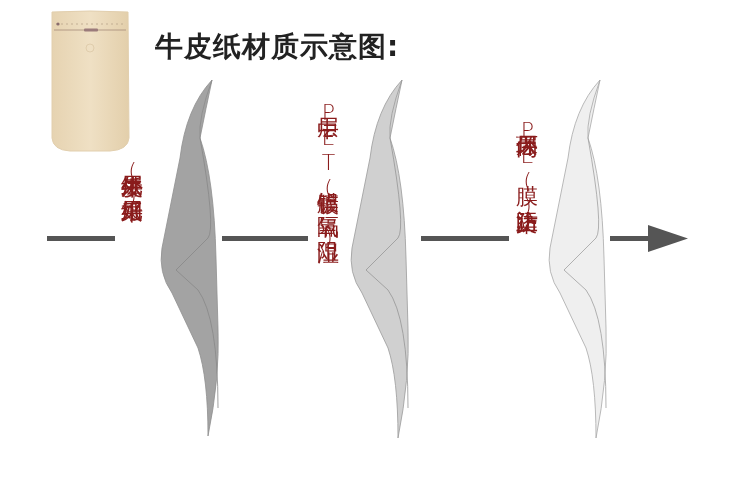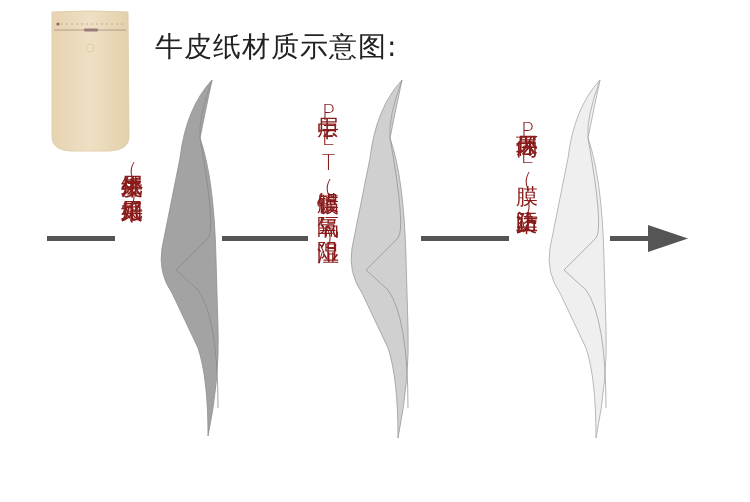--- a/index.html
+++ b/index.html
@@ -1,20 +1,20 @@
 <!DOCTYPE html>
 <html><head>
   <meta charset="utf-8">
   <style>
     html, body { margin: 0; padding: 0; background: #ffffff; }
     body { width: 750px; height: 502px; position: relative; overflow: hidden;
            font-family: "DejaVu Sans", "Liberation Sans", sans-serif; }
     .abs { position: absolute; }
     .title { left: 155px; top: 28px; font-size: 28px; color: #222222; letter-spacing: 1px;
-             font-weight: 400; white-space: nowrap; }
+             font-weight: 700; white-space: nowrap; }
     .bag { left: 50px; top: 10px; width: 80px; height: 142px; }
     .line { height: 5px; background: #555555; }
     .vlabel { color: #8a1c1c; font-size: 22px; line-height: 24px; width: 26px;
               writing-mode: vertical-rl; text-orientation: upright; letter-spacing: 0px;
               font-weight: 300; white-space: nowrap; }
     .layer { }
   </style>
 </head>
 <body>
 

